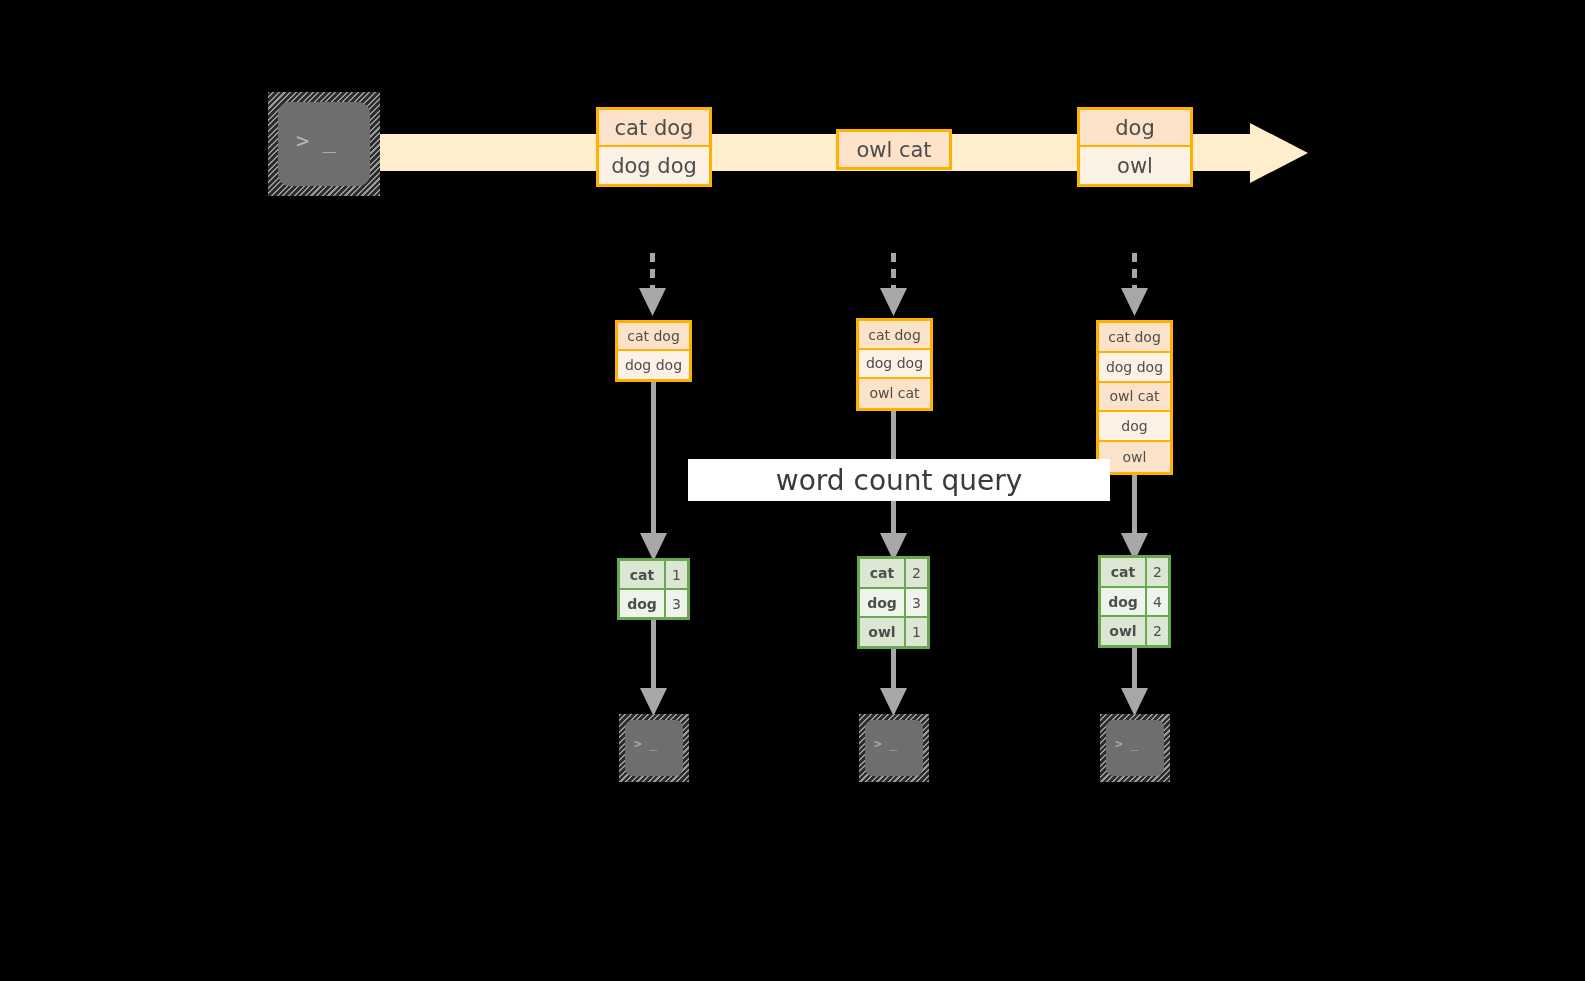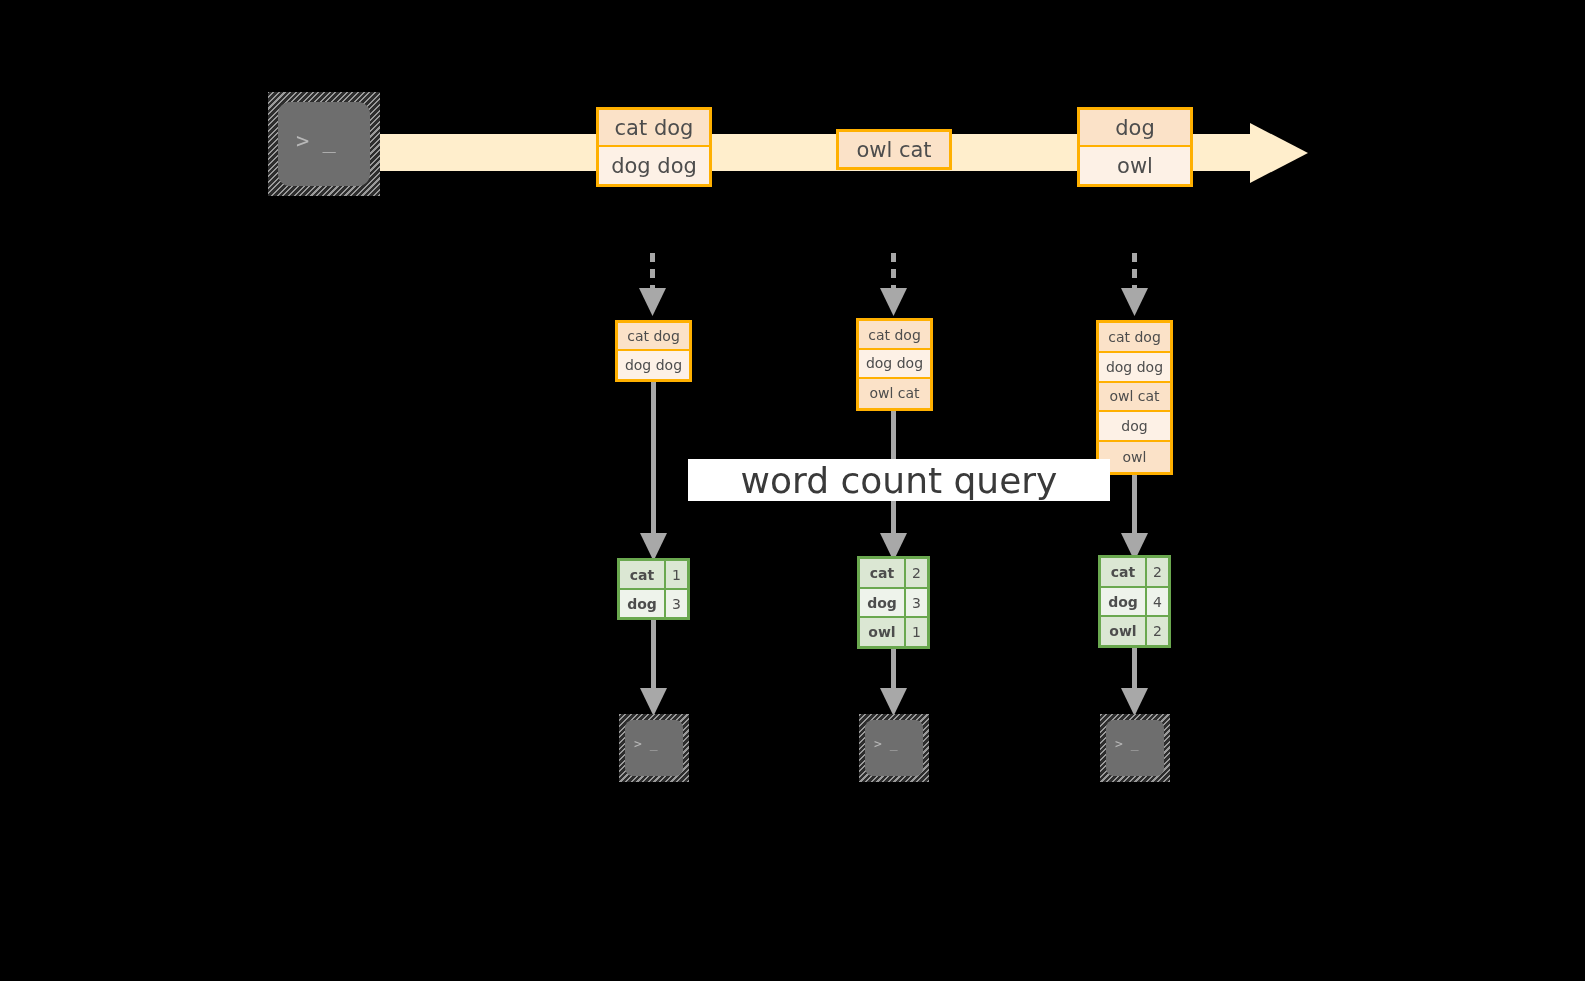--- a/index.html
+++ b/index.html
@@ -206,21 +206,21 @@
   <div class="vline" style="left:891px; top:411px; width:5px; height:127px;"></div>
   <svg class="vhead" style="left:880px; top:533px;" width="27" height="30" viewBox="0 0 27 30">
     <polygon points="0,0 27,0 13.5,28" fill="#a8a8a8"></polygon>
   </svg>
 
   <div class="vline" style="left:1132px; top:475px; width:5px; height:63px;"></div>
   <svg class="vhead" style="left:1121px; top:533px;" width="27" height="30" viewBox="0 0 27 30">
     <polygon points="0,0 27,0 13.5,28" fill="#a8a8a8"></polygon>
   </svg>
 
-  <div class="qlabel" style="left:688px; top:459px; width:422px; height:42px; font-size:36px;">word count query</div>
+  <div class="qlabel" style="left:688px; top:459px; width:422px; height:42px; font-size:28px;">word count query</div>
 
   <div class="gbox" style="left:617px; top:558px; width:73px; height:62px;">
     <div class="grow">
       <div class="gkey" style="width:46px; font-size:14px;">cat</div>
       <div class="gval" style="font-size:14px;">1</div>
     </div>
     <div class="grow alt">
       <div class="gkey" style="width:46px; font-size:14px;">dog</div>
       <div class="gval" style="font-size:14px;">3</div>
     </div>

